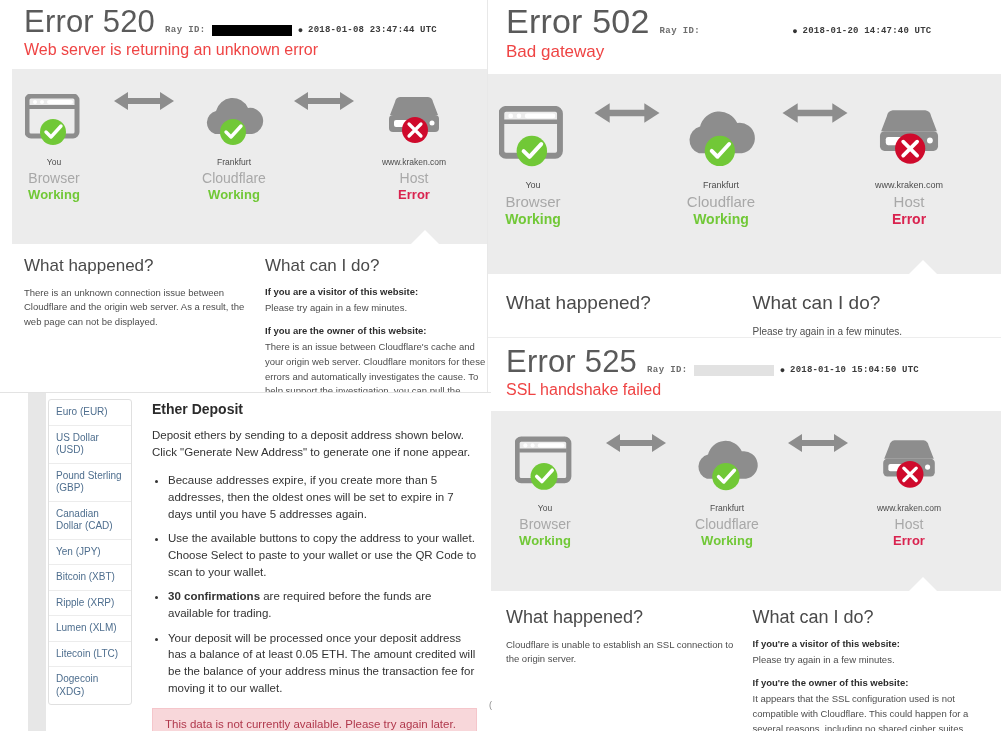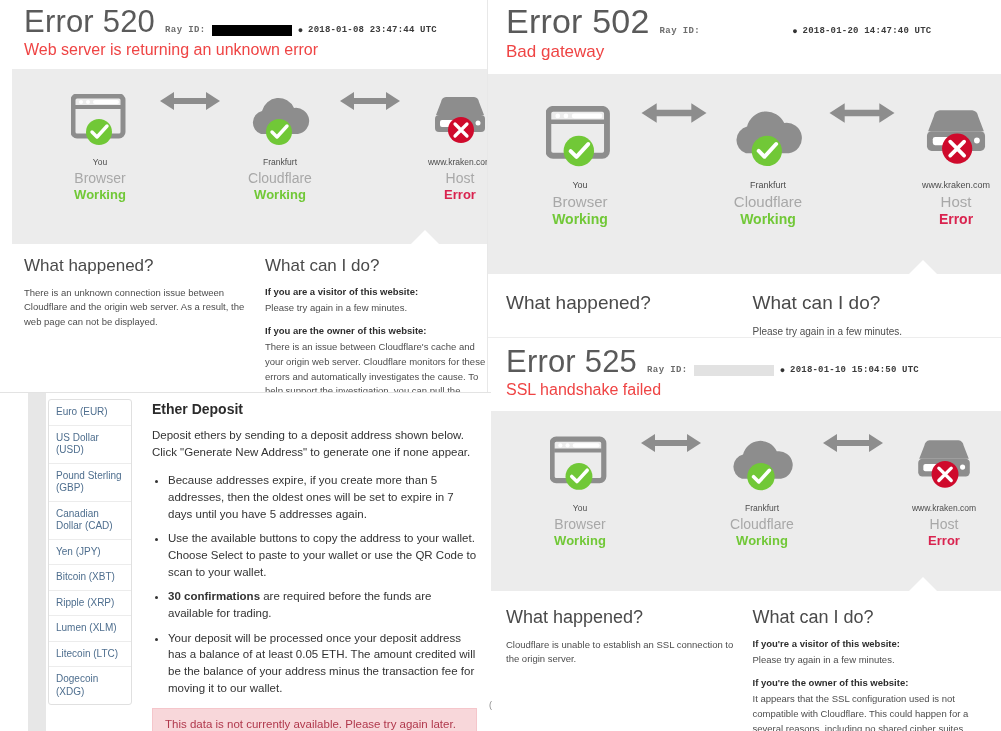--- a/index.html
+++ b/index.html
@@ -26,21 +26,21 @@
   .cf-rayid-value { display:inline-block; width: 80px; height: 11px; margin: 0 6px; }
   .cf-rayid-value.black { background:#000; }
   .cf-rayid-value.white { background:#fff; }
   .cf-rayid-value.gray  { background:#e2e2e2; }
   .cf-dot { font-size: 9px; color:#333; margin-right: 5px; }
   .cf-ts { font-family:"Liberation Mono", monospace; font-size:9px; color:#3b3b3b; letter-spacing:0.2px; }
   .cf-subtitle { font-size: 16px; color:#ef4444; font-weight:300; margin-top: 2px; }
 
   
   .cf-status { background:#ececec; position: relative; }
-  .cf-cols { display:flex; align-items:flex-start; justify-content:space-between;
+  .cf-cols { display:flex; align-items:flex-start; justify-content:flex-end;
              padding: 20px 28px 26px 28px; }
   .cf-col { flex: 0 0 auto; text-align:center; width: 120px; }
   .cf-arrowcol { flex: 1 1 auto; display:flex; align-items:center; justify-content:center; }
   .cf-graphic { height: 62px; display:flex; align-items:center; justify-content:center; position:relative; }
   .cf-node-name { font-size: 8.5px; color:#4d4d4d; margin-top: 6px; }
   .cf-node-role { font-size: 14px; color:#a8a8a8; font-weight:300; margin-top: 3px; }
   .cf-node-state { font-size: 13px; font-weight:600; margin-top: 1px; }
   .cf-node-state.ok  { color:#71c837; }
   .cf-node-state.err { color:#d9234f; }
   .cf-pointer {

